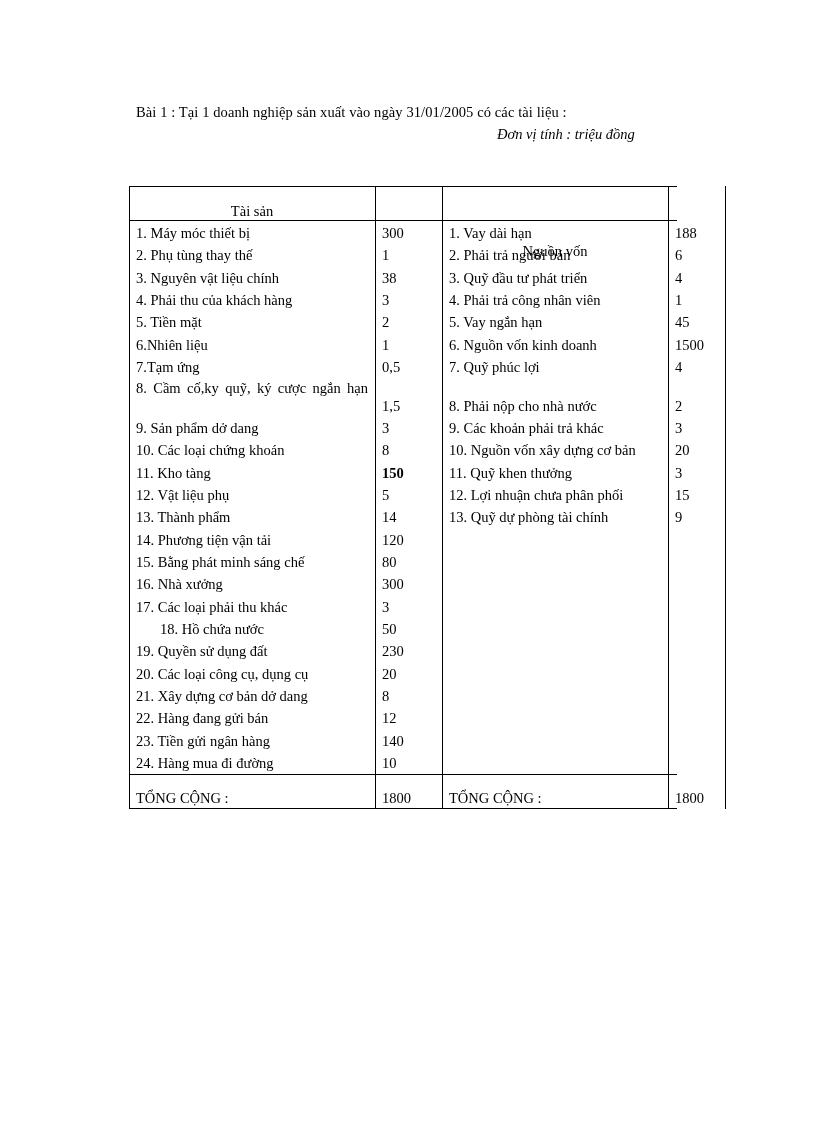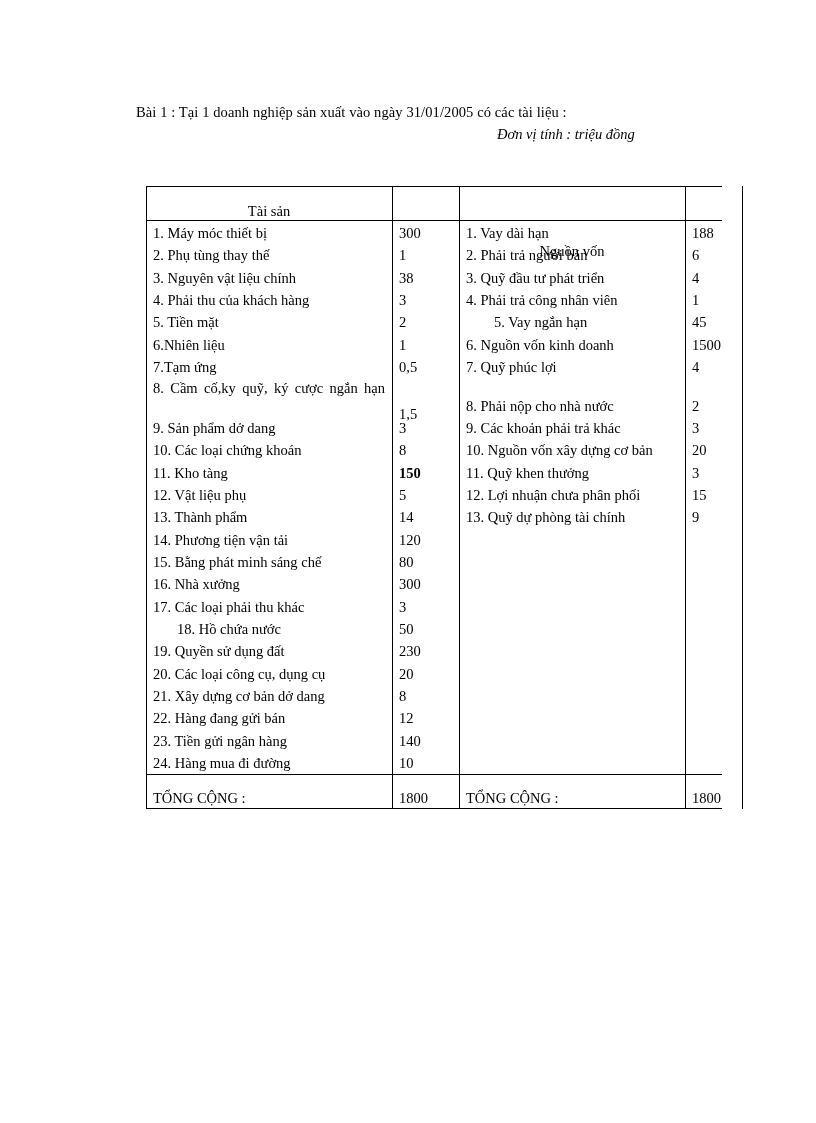--- a/index.html
+++ b/index.html
@@ -20,22 +20,22 @@
   }
   .unit-line {
     position: absolute;
     left: 497px; top: 126px;
     font-size: 14.5px;
     font-style: italic;
     white-space: nowrap;
   }
   .sheet {
     position: absolute;
-    left: 146px; top: 186px;
-    width: 548px; height: 623px; padding-left: 28px;
+    left: 129px; top: 186px;
+    width: 548px; height: 623px;
   }
   .vline {
     position: absolute; top: 0; bottom: 0; width: 1px; background: #000;
   }
   .hline {
     position: absolute; left: 0; right: 0; height: 1px; background: #000;
   }
   .cell {
     position: absolute;
     font-size: 14.5px;
@@ -84,21 +84,21 @@
     <div class="cell" style="left:253px; top:84px;">38</div>
     <div class="cell" style="left:7px; top:106px;">4. Phải thu  của khách hàng</div>
     <div class="cell" style="left:253px; top:106px;">3</div>
     <div class="cell" style="left:7px; top:128px;">5. Tiền mặt</div>
     <div class="cell" style="left:253px; top:128px;">2</div>
     <div class="cell" style="left:7px; top:151px;">6.Nhiên liệu</div>
     <div class="cell" style="left:253px; top:151px;">1</div>
     <div class="cell" style="left:7px; top:173px;">7.Tạm ứng</div>
     <div class="cell" style="left:253px; top:173px;">0,5</div>
     <div class="cell wrap" style="left:7px; top:193px; line-height:19px;">8. Cầm cố,ky quỹ, ký cược ngắn hạn</div>
-    <div class="cell" style="left:253px; top:212px;margin-top:8px;">1,5</div>
+    <div class="cell" style="left:253px; top:212px;">1,5</div>
     <div class="cell" style="left:7px; top:234px;">9. Sản phẩm dở dang</div>
     <div class="cell" style="left:253px; top:234px;">3</div>
     <div class="cell" style="left:7px; top:256px;">10. Các loại  chứng khoán</div>
     <div class="cell" style="left:253px; top:256px;">8</div>
     <div class="cell" style="left:7px; top:279px;">11. Kho tàng</div>
     <div class="cell" style="left:253px; top:279px;font-weight:bold;">150</div>
     <div class="cell" style="left:7px; top:301px;">12. Vật liệu  phụ</div>
     <div class="cell" style="left:253px; top:301px;">5</div>
     <div class="cell" style="left:7px; top:323px;">13. Thành  phẩm</div>
     <div class="cell" style="left:253px; top:323px;">14</div>
@@ -128,21 +128,21 @@
 
   <div>
     <div class="cell" style="left:320px; top:39px;">1. Vay dài hạn</div>
     <div class="cell" style="left:546px; top:39px;">188</div>
     <div class="cell" style="left:320px; top:61px;">2. Phải trả người bán</div>
     <div class="cell" style="left:546px; top:61px;">6</div>
     <div class="cell" style="left:320px; top:84px;">3. Quỹ đầu tư phát triển</div>
     <div class="cell" style="left:546px; top:84px;">4</div>
     <div class="cell" style="left:320px; top:106px;">4. Phải trả công nhân viên</div>
     <div class="cell" style="left:546px; top:106px;">1</div>
-    <div class="cell" style="left:320px; top:128px;margin-left:28px;">5. Vay ngắn hạn</div>
+    <div class="cell" style="left:320px; top:128px;">5. Vay ngắn hạn</div>
     <div class="cell" style="left:546px; top:128px;">45</div>
     <div class="cell" style="left:320px; top:151px;">6. Nguồn vốn kinh  doanh</div>
     <div class="cell" style="left:546px; top:151px;">1500</div>
     <div class="cell" style="left:320px; top:173px;">7. Quỹ phúc lợi</div>
     <div class="cell" style="left:546px; top:173px;">4</div>
     <div class="cell" style="left:320px; top:212px;">8. Phải nộp cho nhà nước</div>
     <div class="cell" style="left:546px; top:212px;">2</div>
     <div class="cell" style="left:320px; top:234px;">9. Các khoản phải trả khác</div>
     <div class="cell" style="left:546px; top:234px;">3</div>
     <div class="cell" style="left:320px; top:256px;">10. Nguồn vốn xây dựng cơ bản</div>

